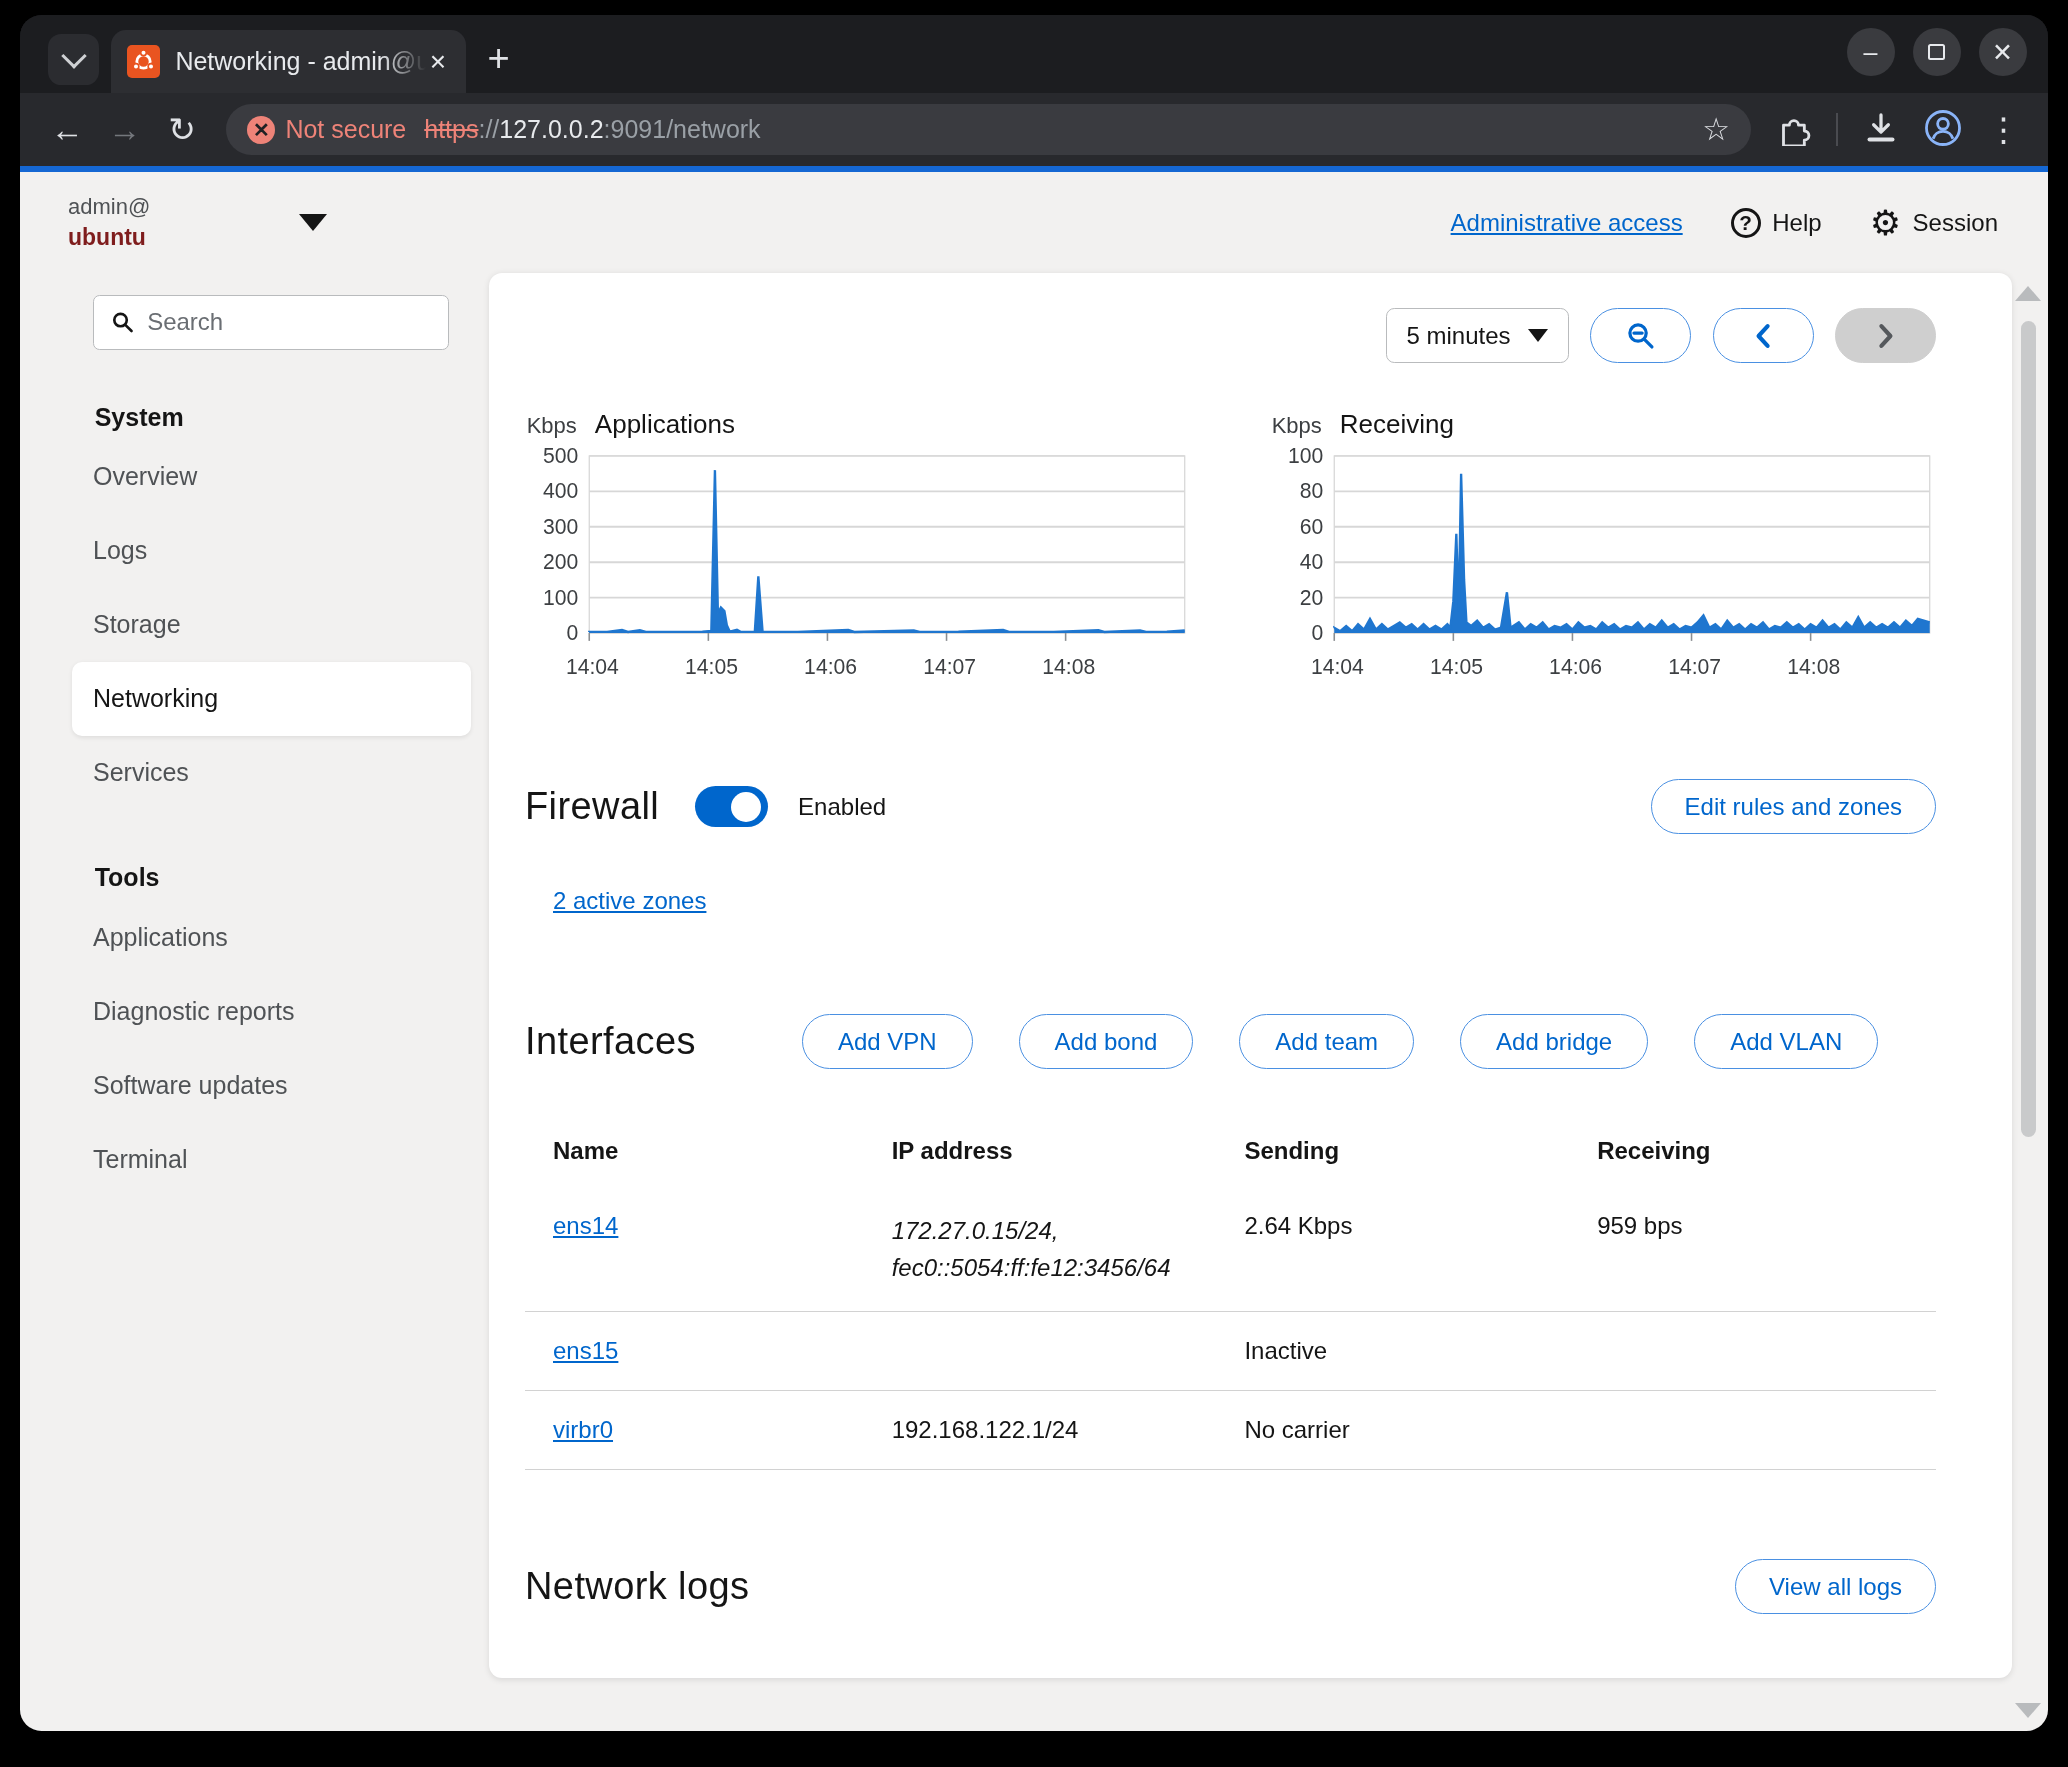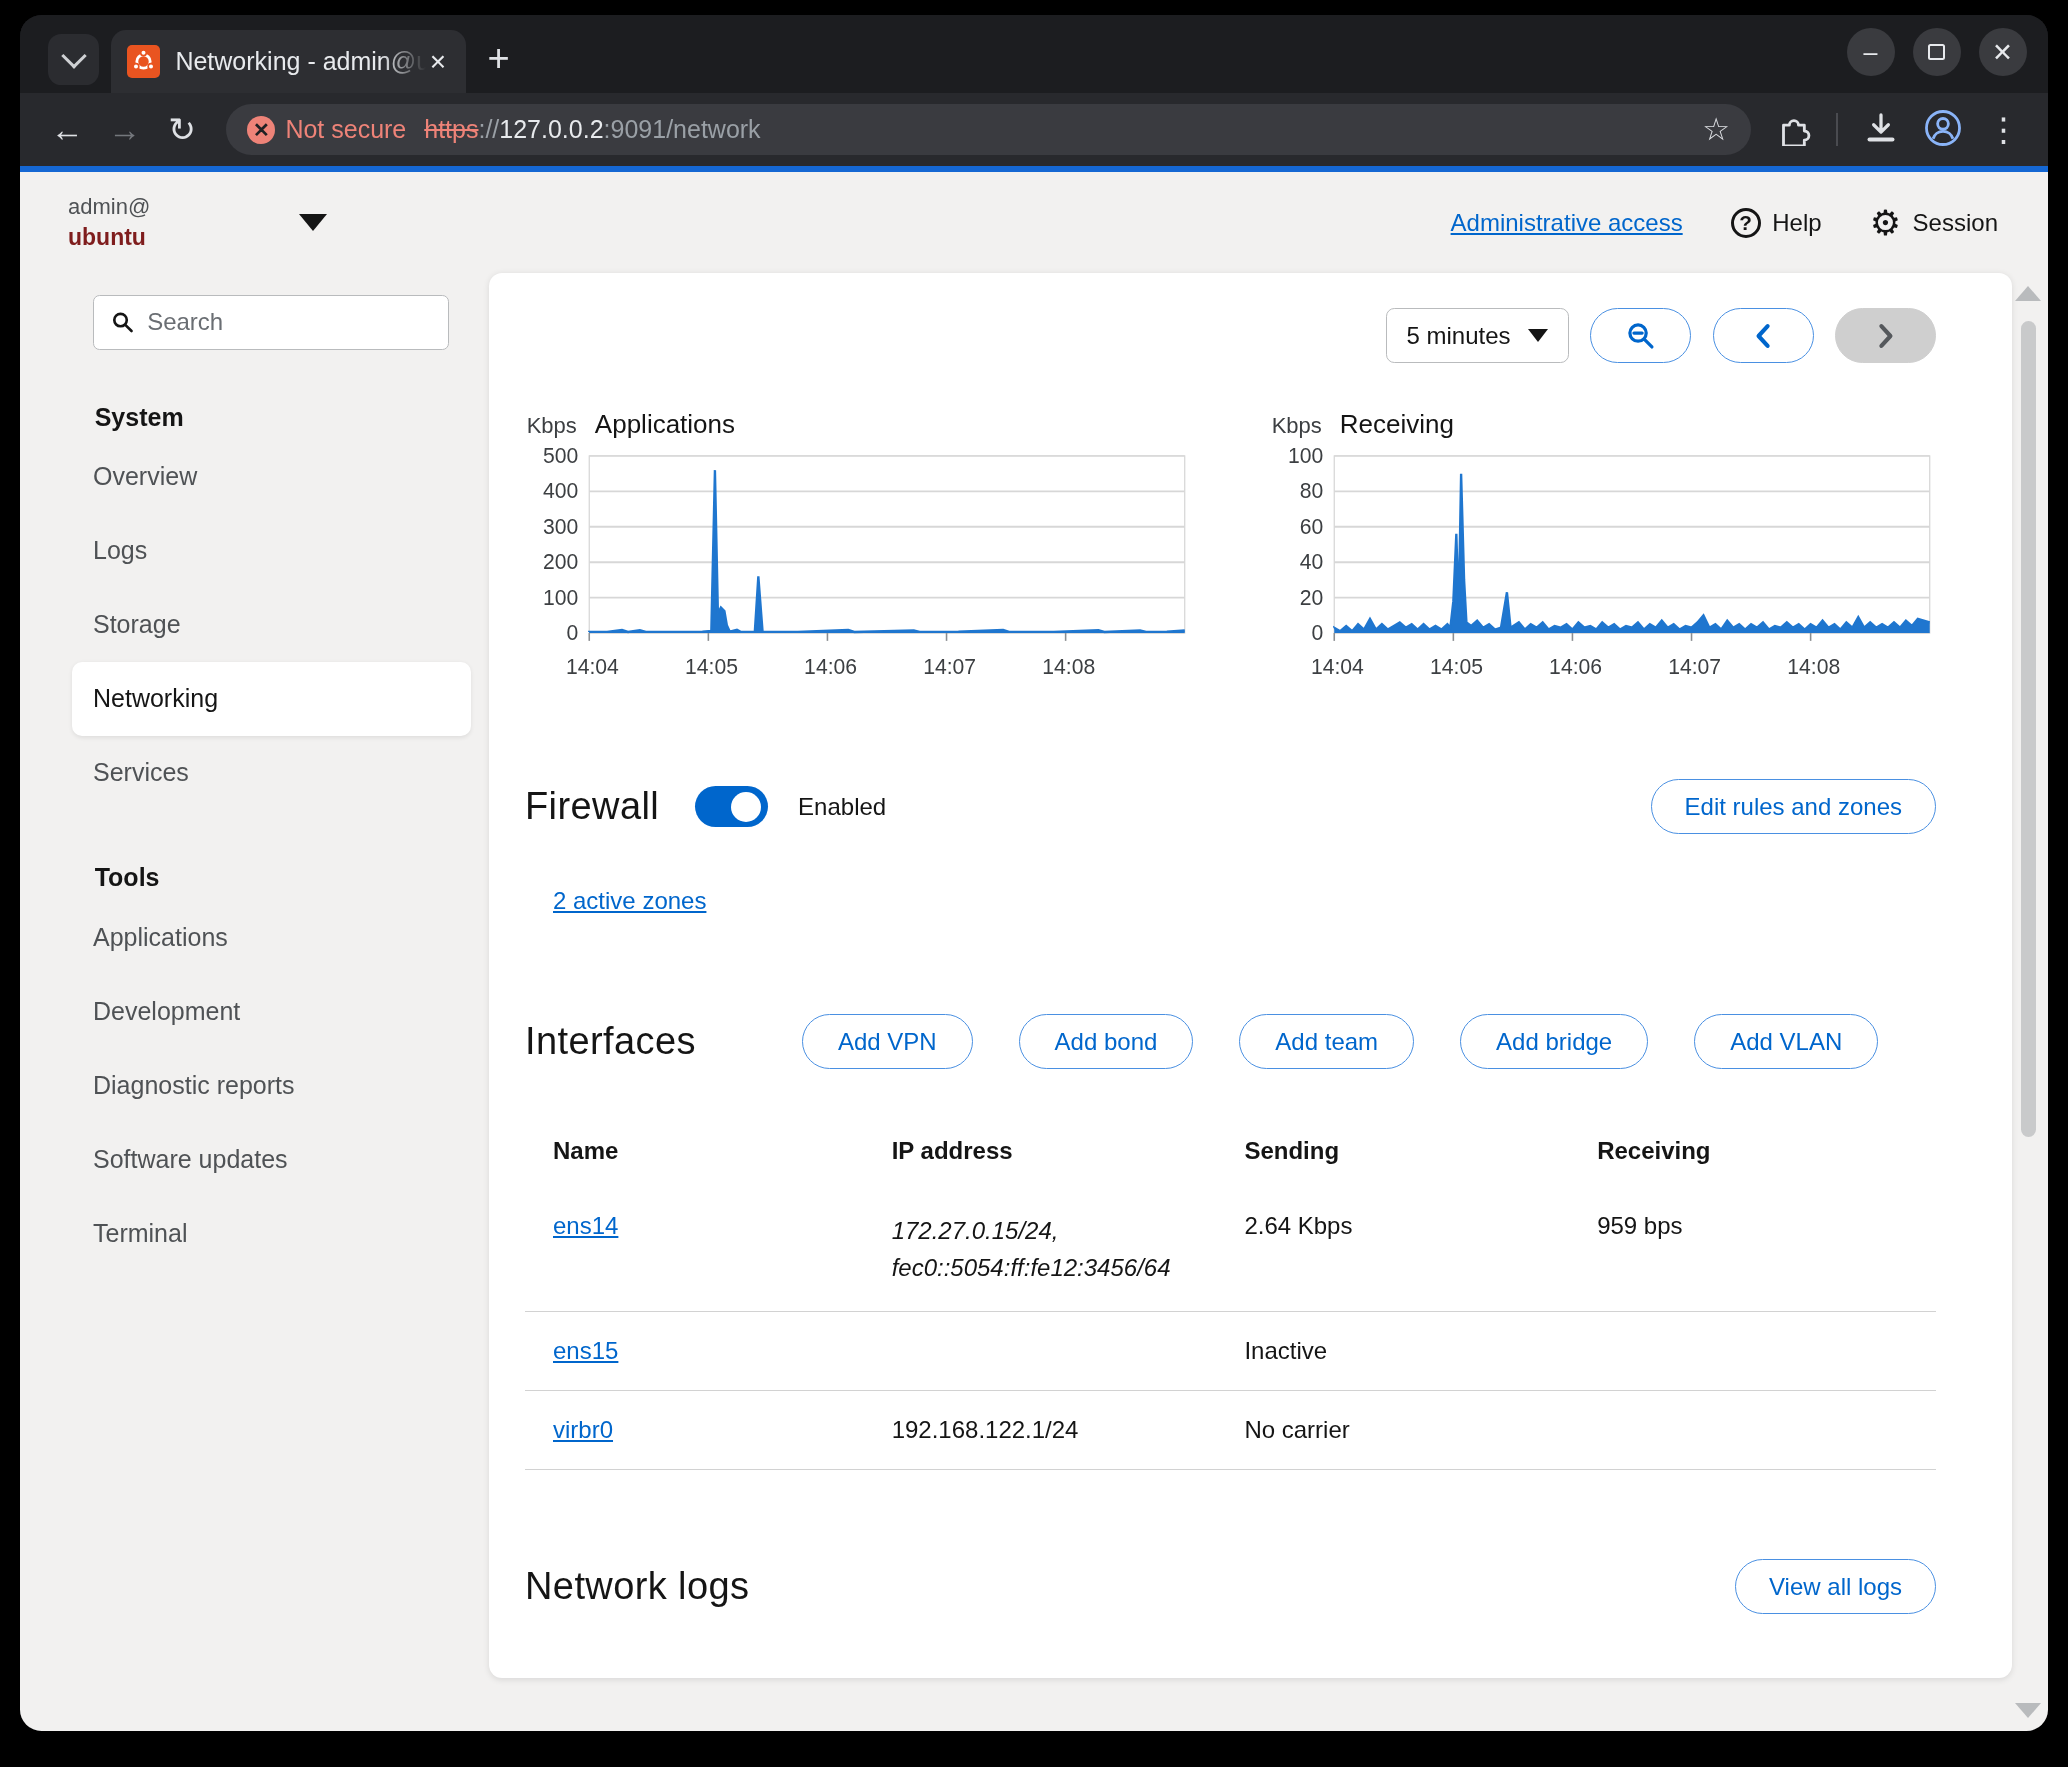--- a/index.html
+++ b/index.html
@@ -241,21 +241,20 @@
 
         <div class="nav-heading">System</div>
         <div class="nav-item">Overview</div>
         <div class="nav-item">Logs</div>
         <div class="nav-item">Storage</div>
         <div class="nav-item selected">Networking</div>
         <div class="nav-item">Services</div>
 
         <div class="nav-heading">Tools</div>
         <div class="nav-item">Applications</div>
-        <div class="nav-item">Development</div>
         <div class="nav-item">Diagnostic reports</div>
         <div class="nav-item">Software updates</div>
         <div class="nav-item">Terminal</div>
       </div>
 
       <div class="main-area">
         <div class="card">
 
           <div class="controls">
             <div class="select">

